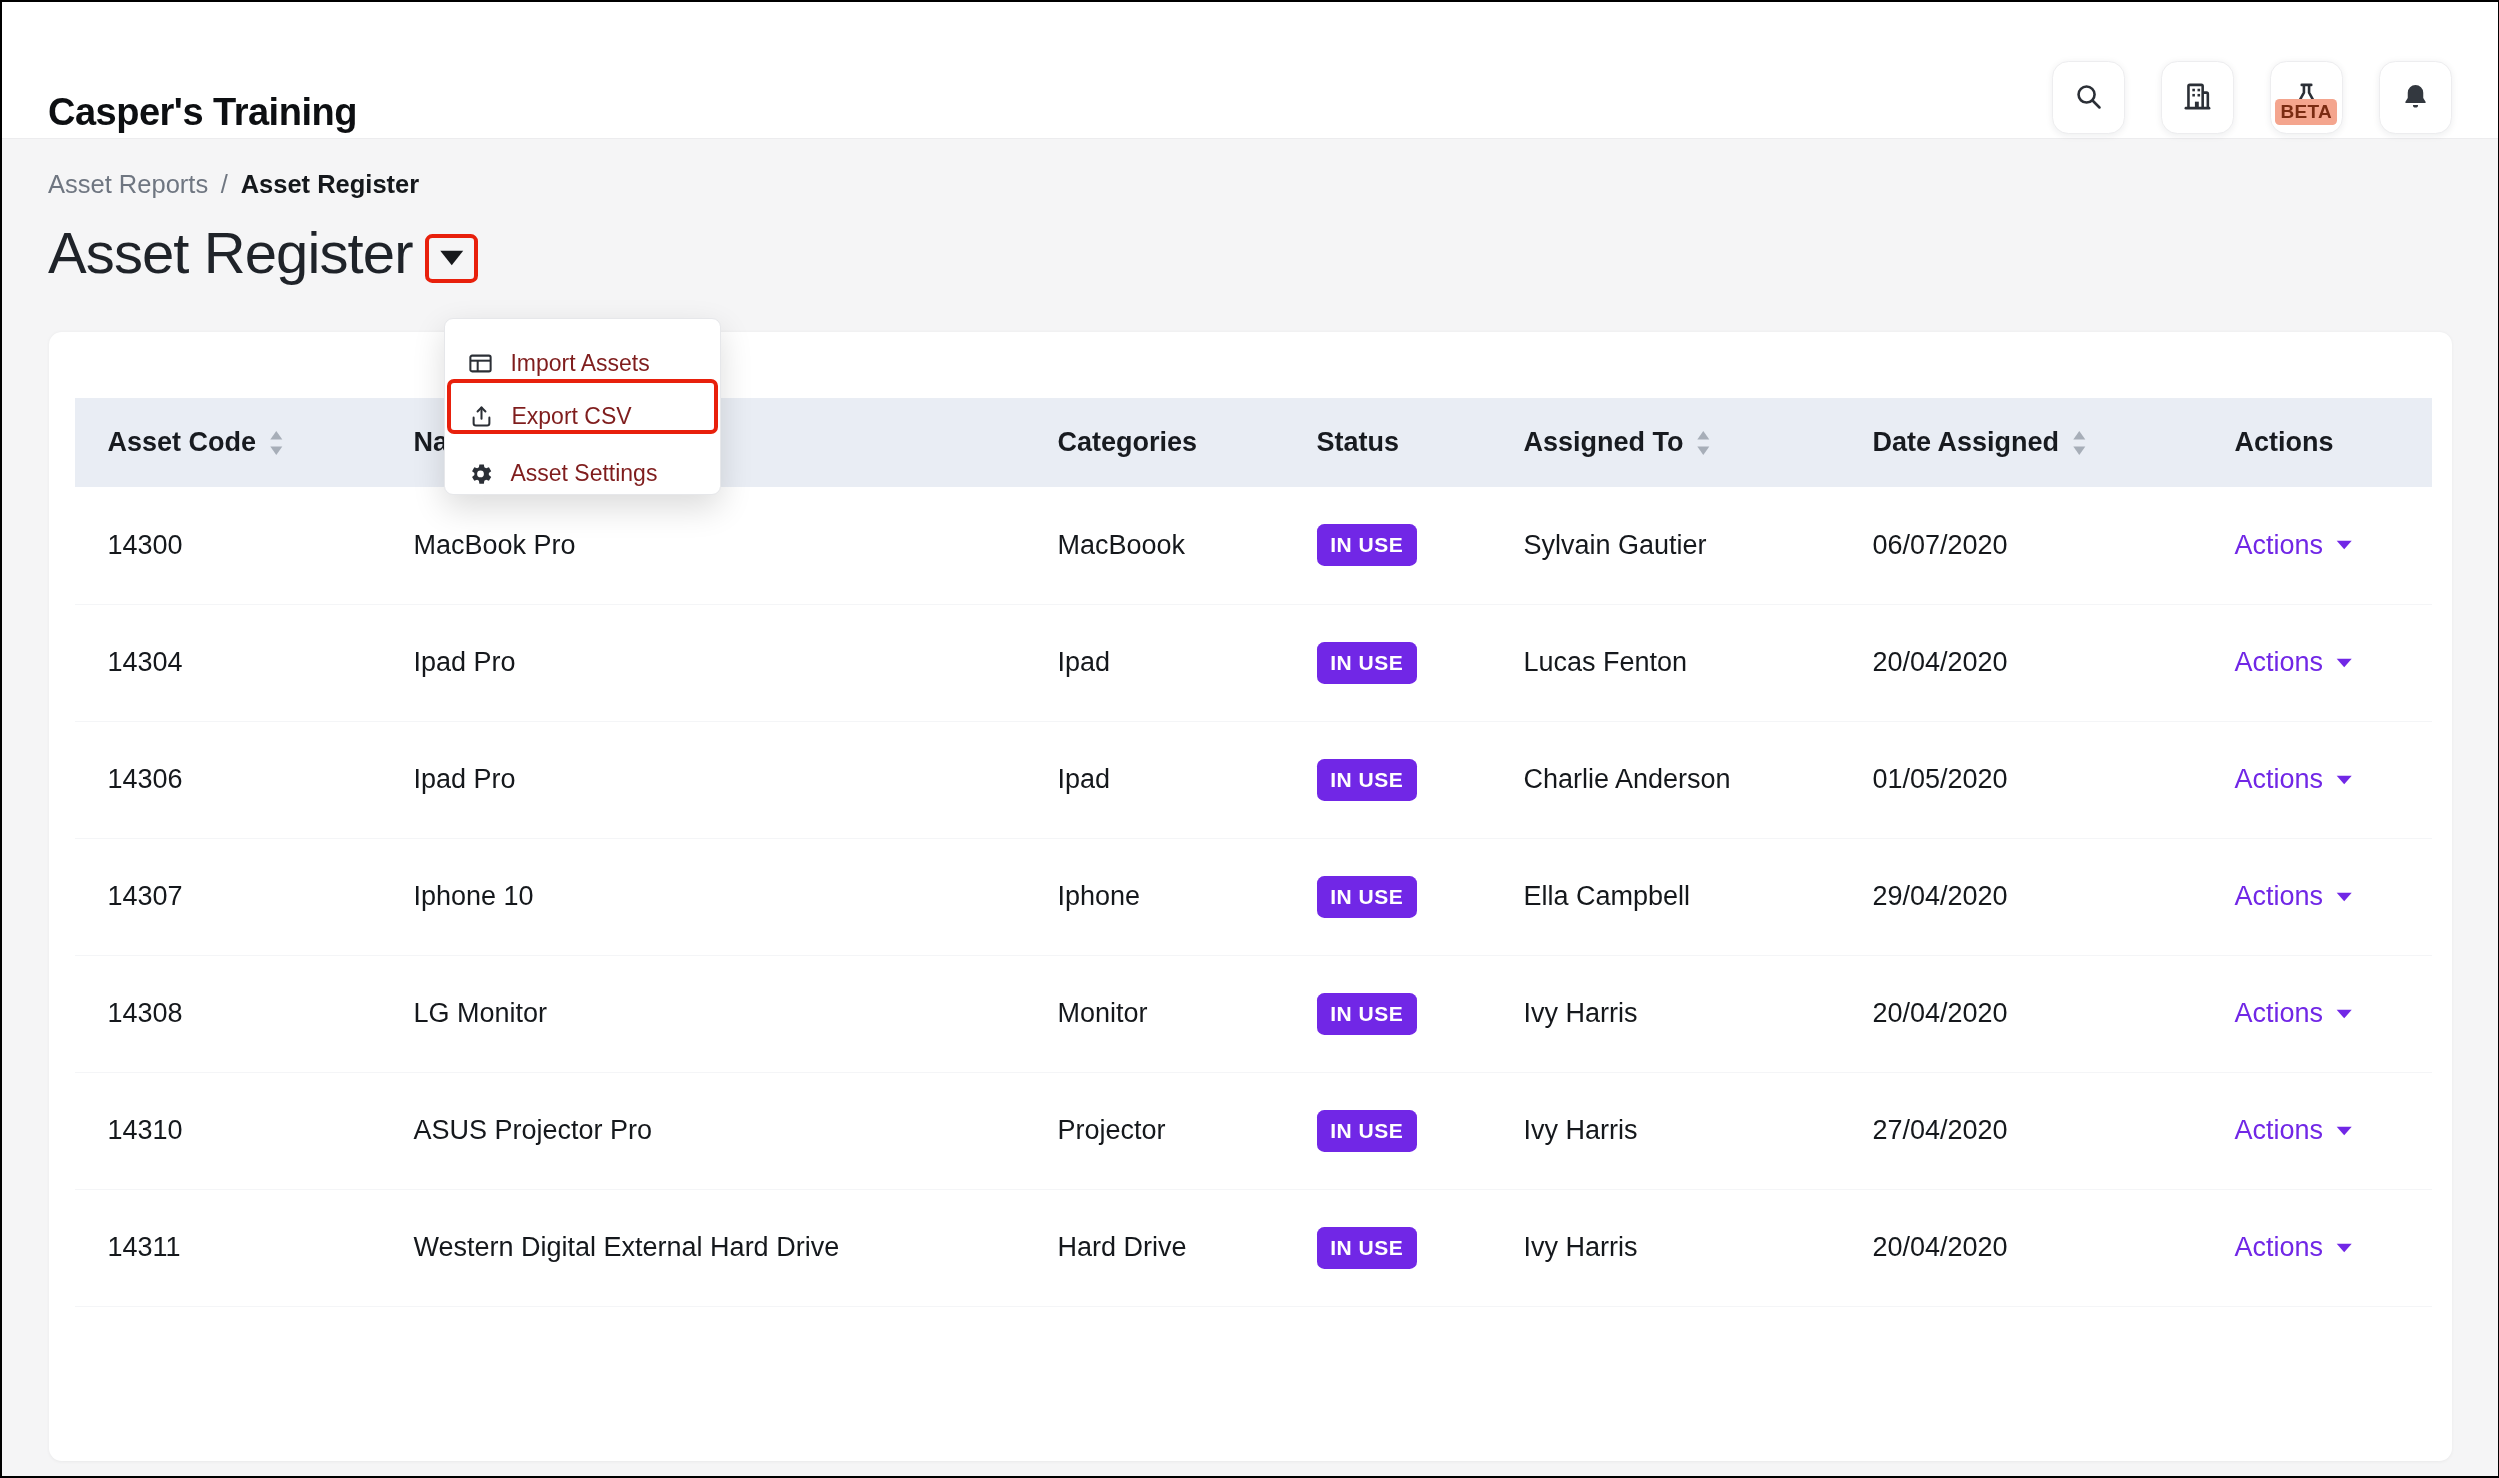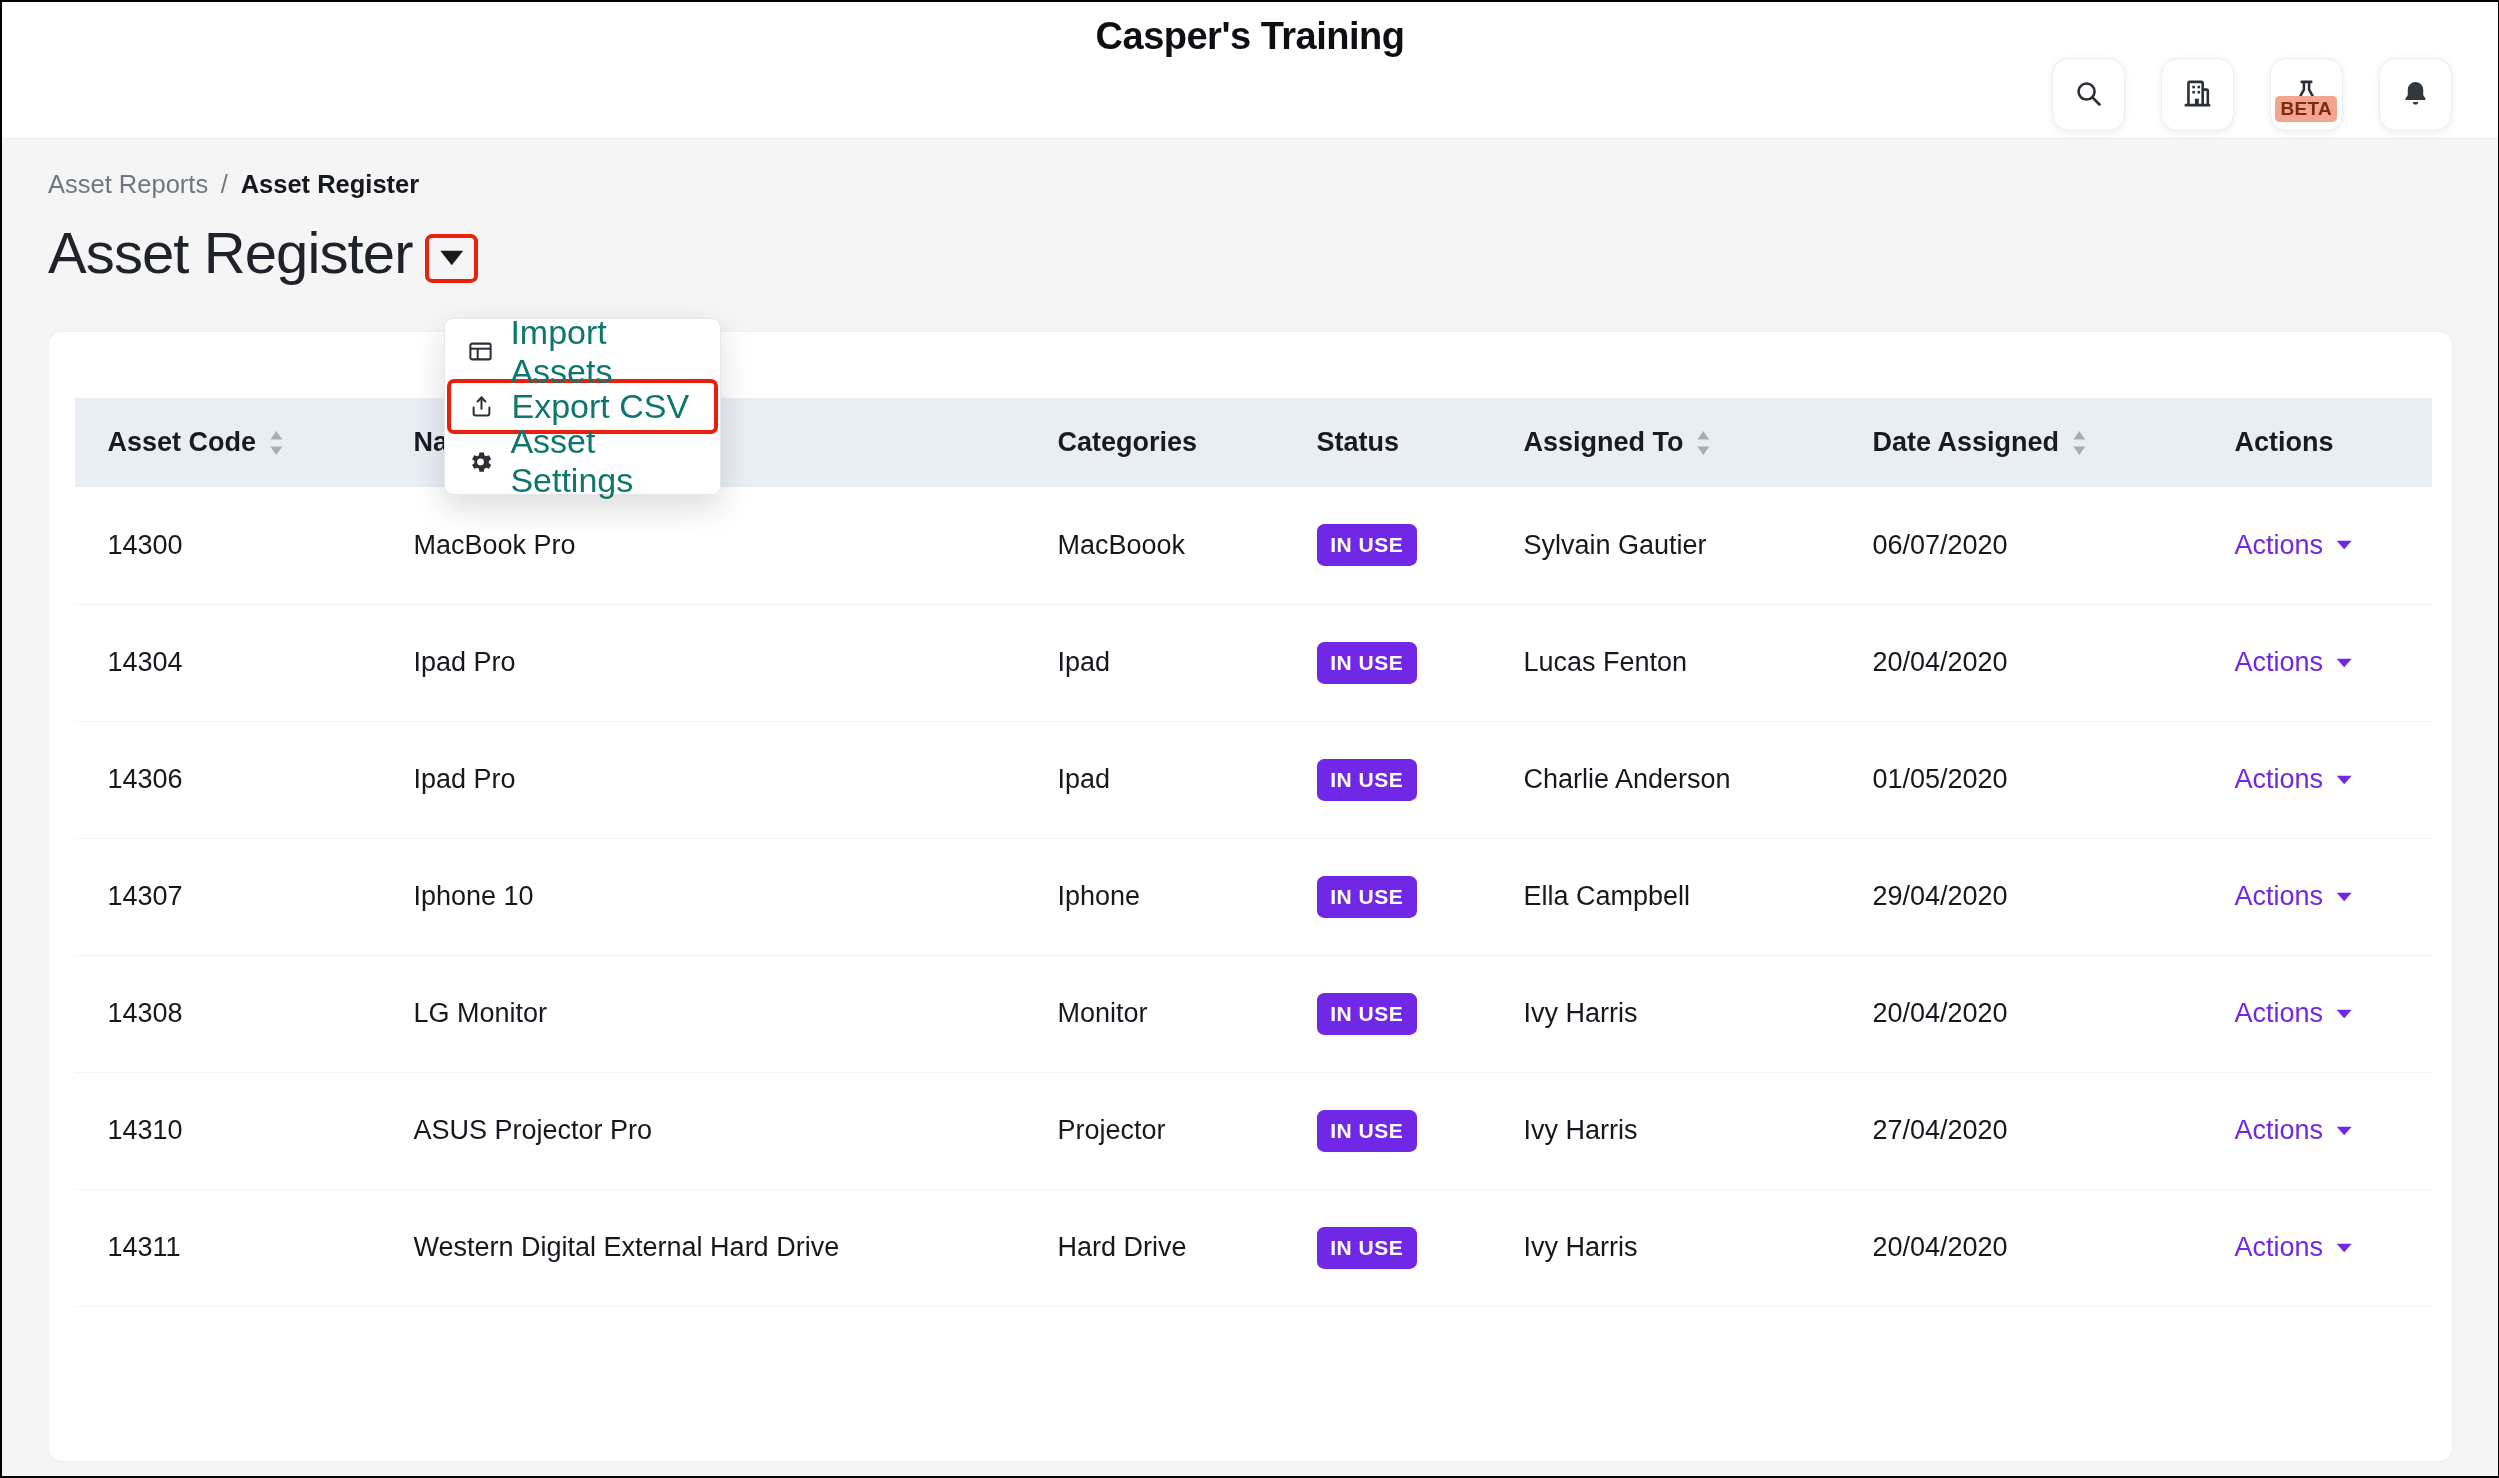--- a/index.html
+++ b/index.html
@@ -8,21 +8,21 @@
 
   .screen {
     position:relative; width:2500px; height:1478px;
     border:2.7px solid #000; background:var(--page-bg, #f5f5f6);
     overflow:hidden;
   }
 
   
   .topbar {
     height:137px; background:#fff; border-bottom:0.9px solid #ececee;
-    display:flex; align-items:center; padding:13px 46px;flex-direction:column;
+    display:flex; align-items:flex-end; padding:4px 46px;
   }
   .app-title { font-size:38px; font-weight:700; letter-spacing:-0.5px; color:#0d0f12; }
   .topbar-right { margin-left:auto; display:flex; align-items:center; gap:36px; }
   .icon-btn, .pill-btn {
     background:#fff; border:0.9px solid #ededef; border-radius:16.4px;
     box-shadow:0 1.8px 7.3px rgba(16,24,40,.07);
     display:flex; align-items:center; justify-content:center; cursor:pointer;
   }
   .icon-btn { width:73px; height:73px; position:relative; }
   .pill-btn { height:73px; padding:0 29px; gap:16.4px; font-size:27px; font-weight:700; color:#111418; }
@@ -50,22 +50,22 @@
     display:flex; align-items:center; justify-content:center; cursor:pointer;
   }
 
   
   .menu {
     position:absolute; left:442px; top:316px; width:277px; z-index:20;
     background:#fff; border:0.9px solid #e6e7ea; border-radius:9px;
     box-shadow:0 12.7px 33px rgba(0,0,0,.14); padding:7.3px 0;
   }
   .menu-item {
-    display:flex; align-items:center; gap:16.4px; height:51px; padding:0 22px;
-    font-size:34px; color:#0f766e; cursor:pointer; background:#fff;
+    display:flex; align-items:flex-end; gap:16.4px; height:51px; padding:0 22px;
+    font-size:23px; color:#7f1d1d; cursor:pointer; background:#fff;
   }
   .menu-item.highlight {
     border:4.6px solid var(--highlight,#e8200c); border-radius:7px;
     margin:1.8px 1.8px; padding:0 17.3px; height:55px;
   }
 
   
   .card {
     position:absolute; left:47px; right:46px; top:330px; bottom:14.6px;
     background:#fff; border-radius:12.7px; box-shadow:0 0.9px 3.6px rgba(0,0,0,.05);

